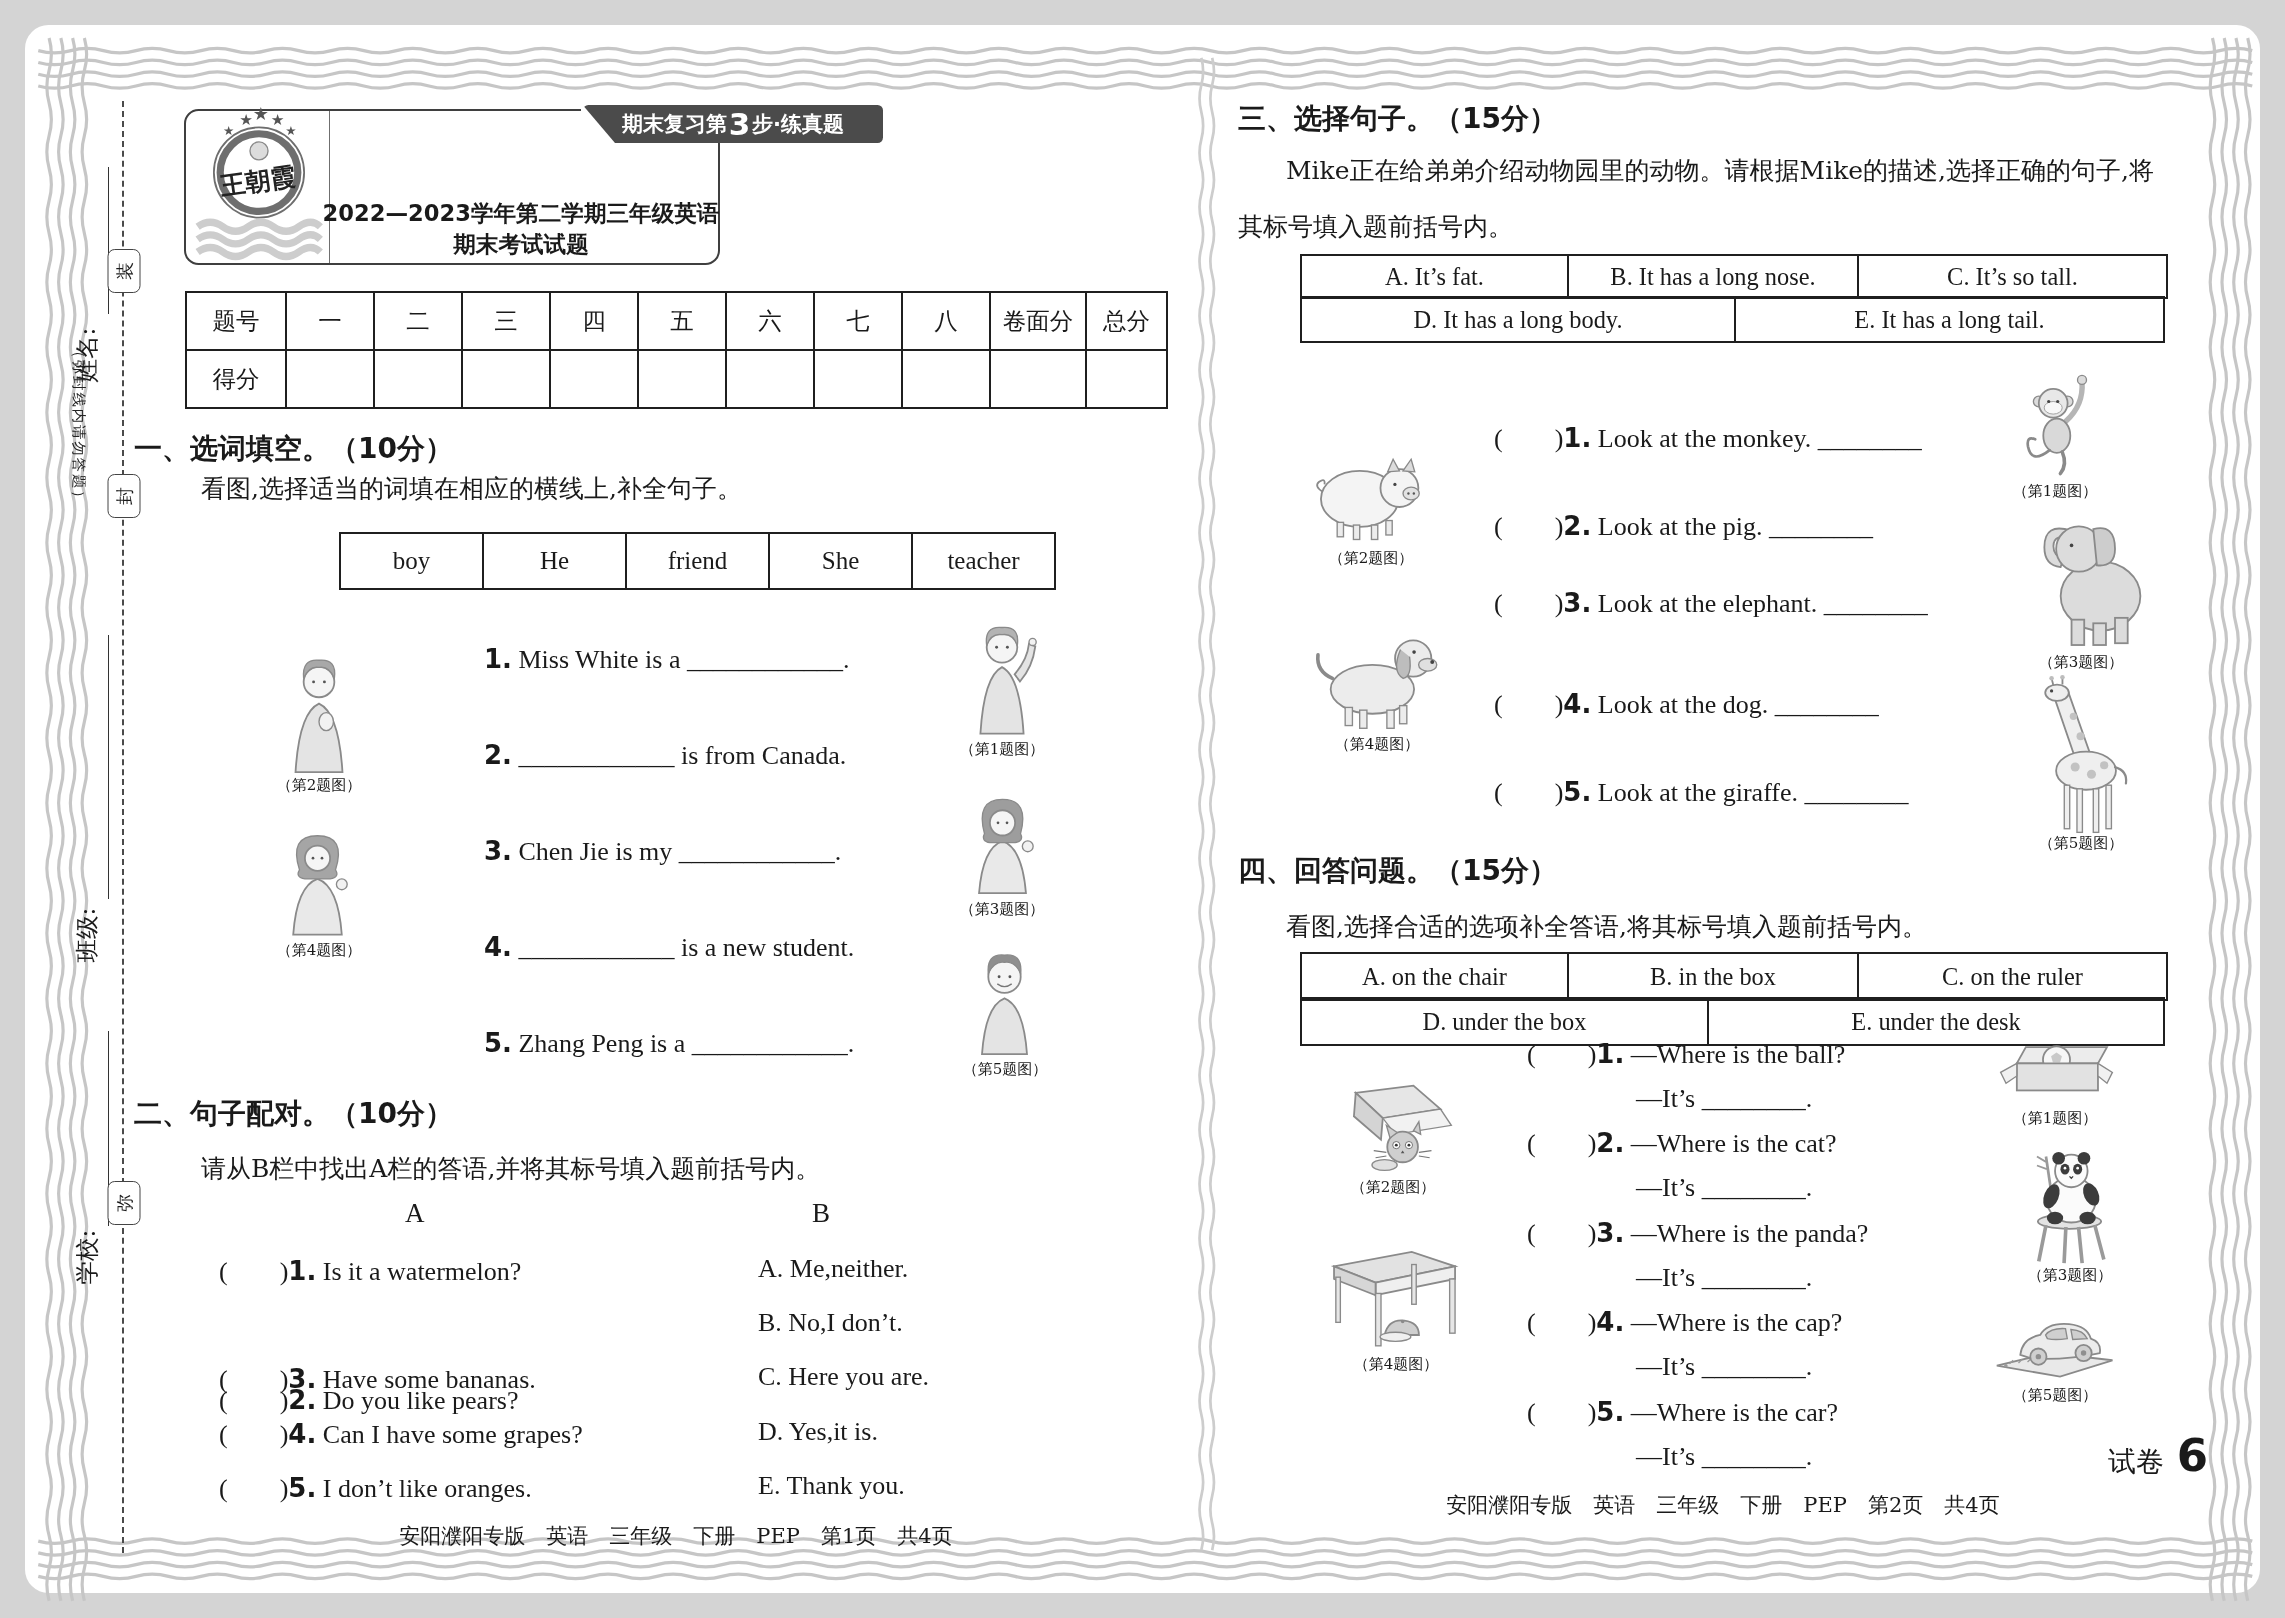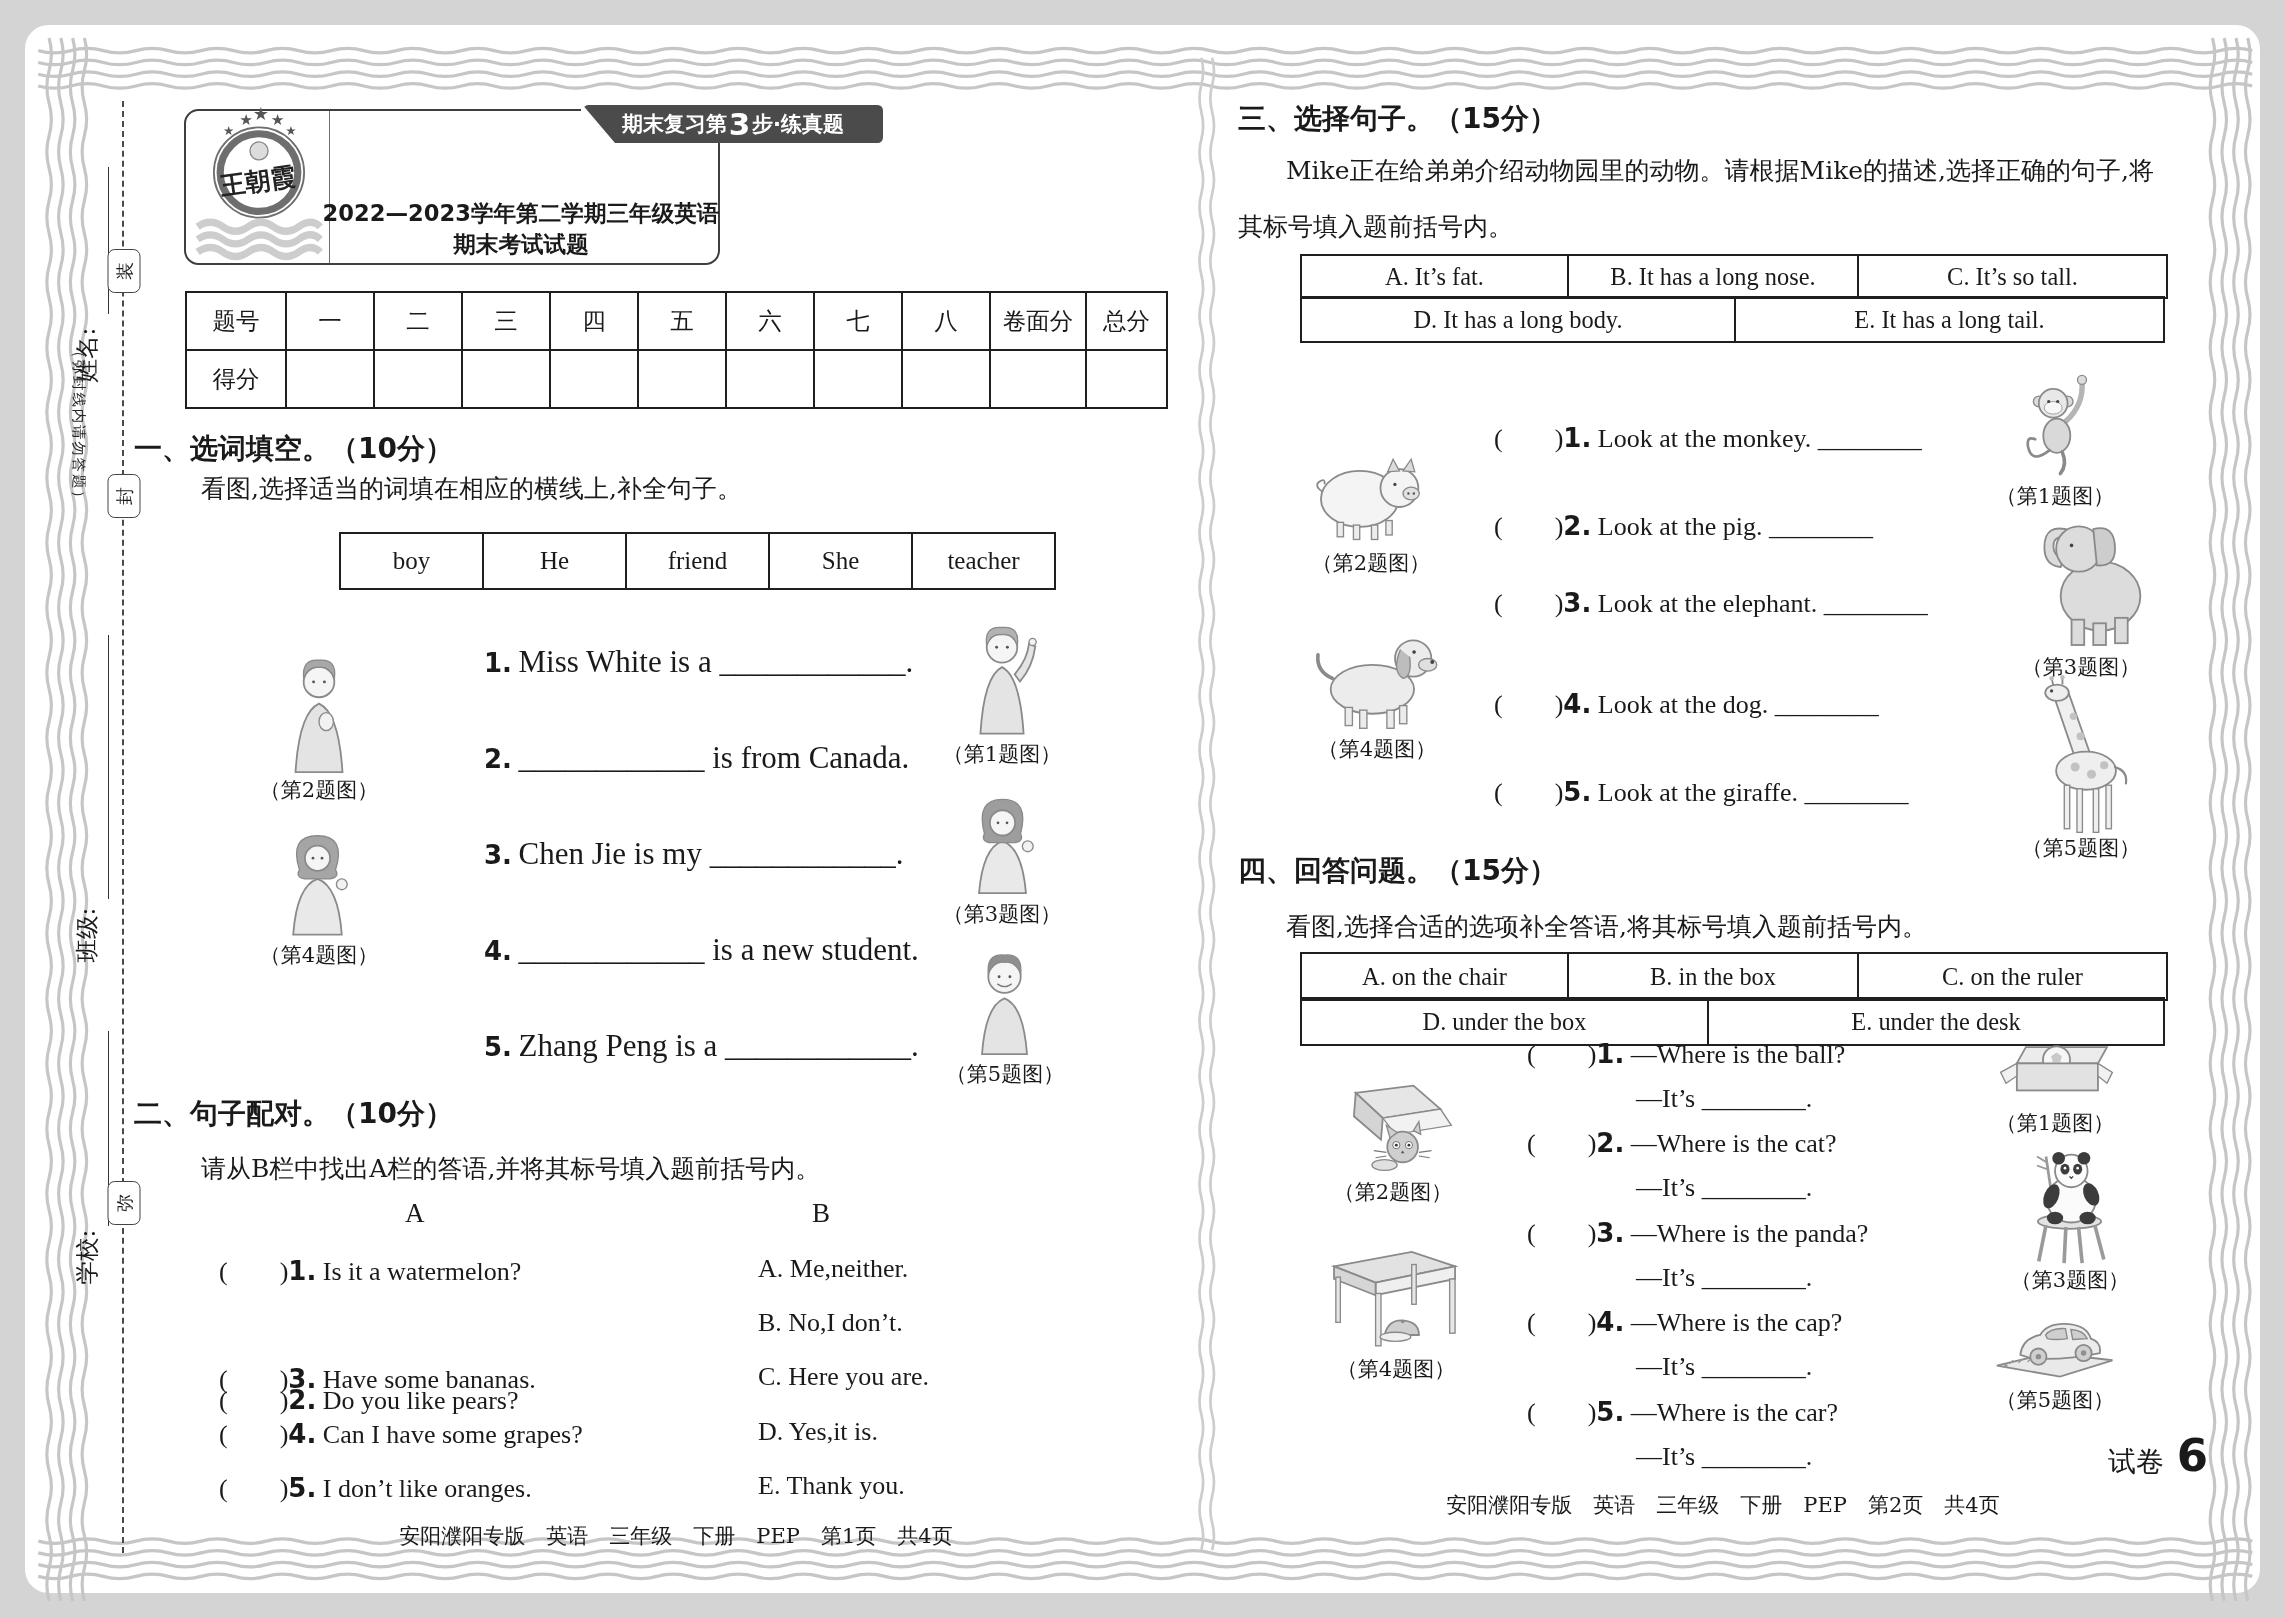--- a/index.html
+++ b/index.html
@@ -6,37 +6,37 @@
   #screen{position:relative;width:2286px;height:1618px;background:#d4d4d4;overflow:hidden;
           font-family:"Liberation Serif",serif;color:#1a1a1a;}
   .paper{position:absolute;left:25px;top:25px;width:2235px;height:1568px;background:#ffffff;border-radius:23.5px;}
   #deco{position:absolute;left:0;top:0;pointer-events:none;}
   .abs{position:absolute;}
   .hei{font-family:"DejaVu Sans","Liberation Sans",sans-serif;font-weight:bold;}
   .kai{font-family:"DejaVu Serif","Liberation Serif",serif;}
   .en{font-family:"Liberation Serif",serif;}
   .qn{font-family:"DejaVu Sans","Liberation Sans",sans-serif;font-weight:bold;}
   .paren{font-family:"Liberation Serif",serif;white-space:pre;}
-  .figlabel{font-size:21px;text-align:center;font-family:"DejaVu Serif",serif;white-space:nowrap;}
+  .figlabel{font-size:15px;text-align:center;font-family:"DejaVu Serif",serif;white-space:nowrap;}
   .vlabel{white-space:nowrap;font-size:23.5px;font-family:"DejaVu Serif",serif;transform:translate(-50%,-50%) rotate(-90deg);}
   .vline{border-left:1.8px solid #333;width:0;}
   .sealbox{width:42px;height:31px;border:1.8px solid #444;border-radius:7.2px;display:flex;align-items:center;justify-content:center;
            font-size:18px;background:#fff;transform:translate(-50%,-50%) rotate(-90deg);font-family:"DejaVu Serif",serif;}
   .sealnote{white-space:nowrap;font-size:14.5px;letter-spacing:1.8px;font-family:"DejaVu Serif",serif;transform:translate(-50%,-50%) rotate(90deg);color:#222;}
   .fold{border-left:2.3px dashed #4a4a4a;width:0;}
   table.grid{border-collapse:collapse;table-layout:fixed;}
   table.grid td{border:2px solid #1f1f1f;text-align:center;vertical-align:middle;padding:0;}
   .headerbox{border:2.7px solid #3f3f3f;border-radius:14.5px;background:#fff;}
   .logo-divider{border-left:1.8px solid #6f6f6f;}
   .badge{background:#4b4b4b;color:#fff;border-radius:5.4px;display:flex;align-items:center;justify-content:center;}
   .badge::before{content:'';position:absolute;left:-1.8px;top:-1.8px;width:0;height:0;
       border-style:solid;border-width:40px 0 0 34px;border-color:transparent transparent transparent #ffffff;}
   .badge span{position:relative;}
   .qrow{white-space:nowrap;font-size:26px;}
-  .qrow .qt{font-size:31px;margin-top:37px;}
+  .qrow .qt{font-size:26px;margin-top:37px;}
   .ctr{text-align:center;}
   svg.fig{overflow:visible;}
 </style>
 </head>
 <body>
 
 <div id="screen">
   <div class="paper"></div>
   <svg id="deco" width="2286" height="1618" viewBox="0 0 2527 1789">
       <path d="M42,56 q18,5 36,0 q18,-5 36,0 q18,5 36,0 q18,-5 36,0 q18,5 36,0 q18,-5 36,0 q18,5 36,0 q18,-5 36,0 q18,5 36,0 q18,-5 36,0 q18,5 36,0 q18,-5 36,0 q18,5 36,0 q18,-5 36,0 q18,5 36,0 q18,-5 36,0 q18,5 36,0 q18,-5 36,0 q18,5 36,0 q18,-5 36,0 q18,5 36,0 q18,-5 36,0 q18,5 36,0 q18,-5 36,0 q18,5 36,0 q18,-5 36,0 q18,5 36,0 q18,-5 36,0 q18,5 36,0 q18,-5 36,0 q18,5 36,0 q18,-5 36,0 q18,5 36,0 q18,-5 36,0 q18,5 36,0 q18,-5 36,0 q18,5 36,0 q18,-5 36,0 q18,5 36,0 q18,-5 36,0 q18,5 36,0 q18,-5 36,0 q18,5 36,0 q18,-5 36,0 q18,5 36,0 q18,-5 36,0 q18,5 36,0 q18,-5 36,0 q18,5 36,0 q18,-5 36,0 q18,5 36,0 q18,-5 36,0 q18,5 36,0 q18,-5 36,0 q18,5 36,0 q18,-5 36,0 q18,5 36,0 q18,-5 36,0 q18,5 36,0 q18,-5 36,0 q18,5 36,0 q18,-5 36,0 q18,5 36,0 q18,-5 36,0 q18,5 36,0 q18,-5 36,0 q18,5 36,0 q18,-5 36,0" fill="none" stroke="#c6c6c6" stroke-width="3.5"></path>

